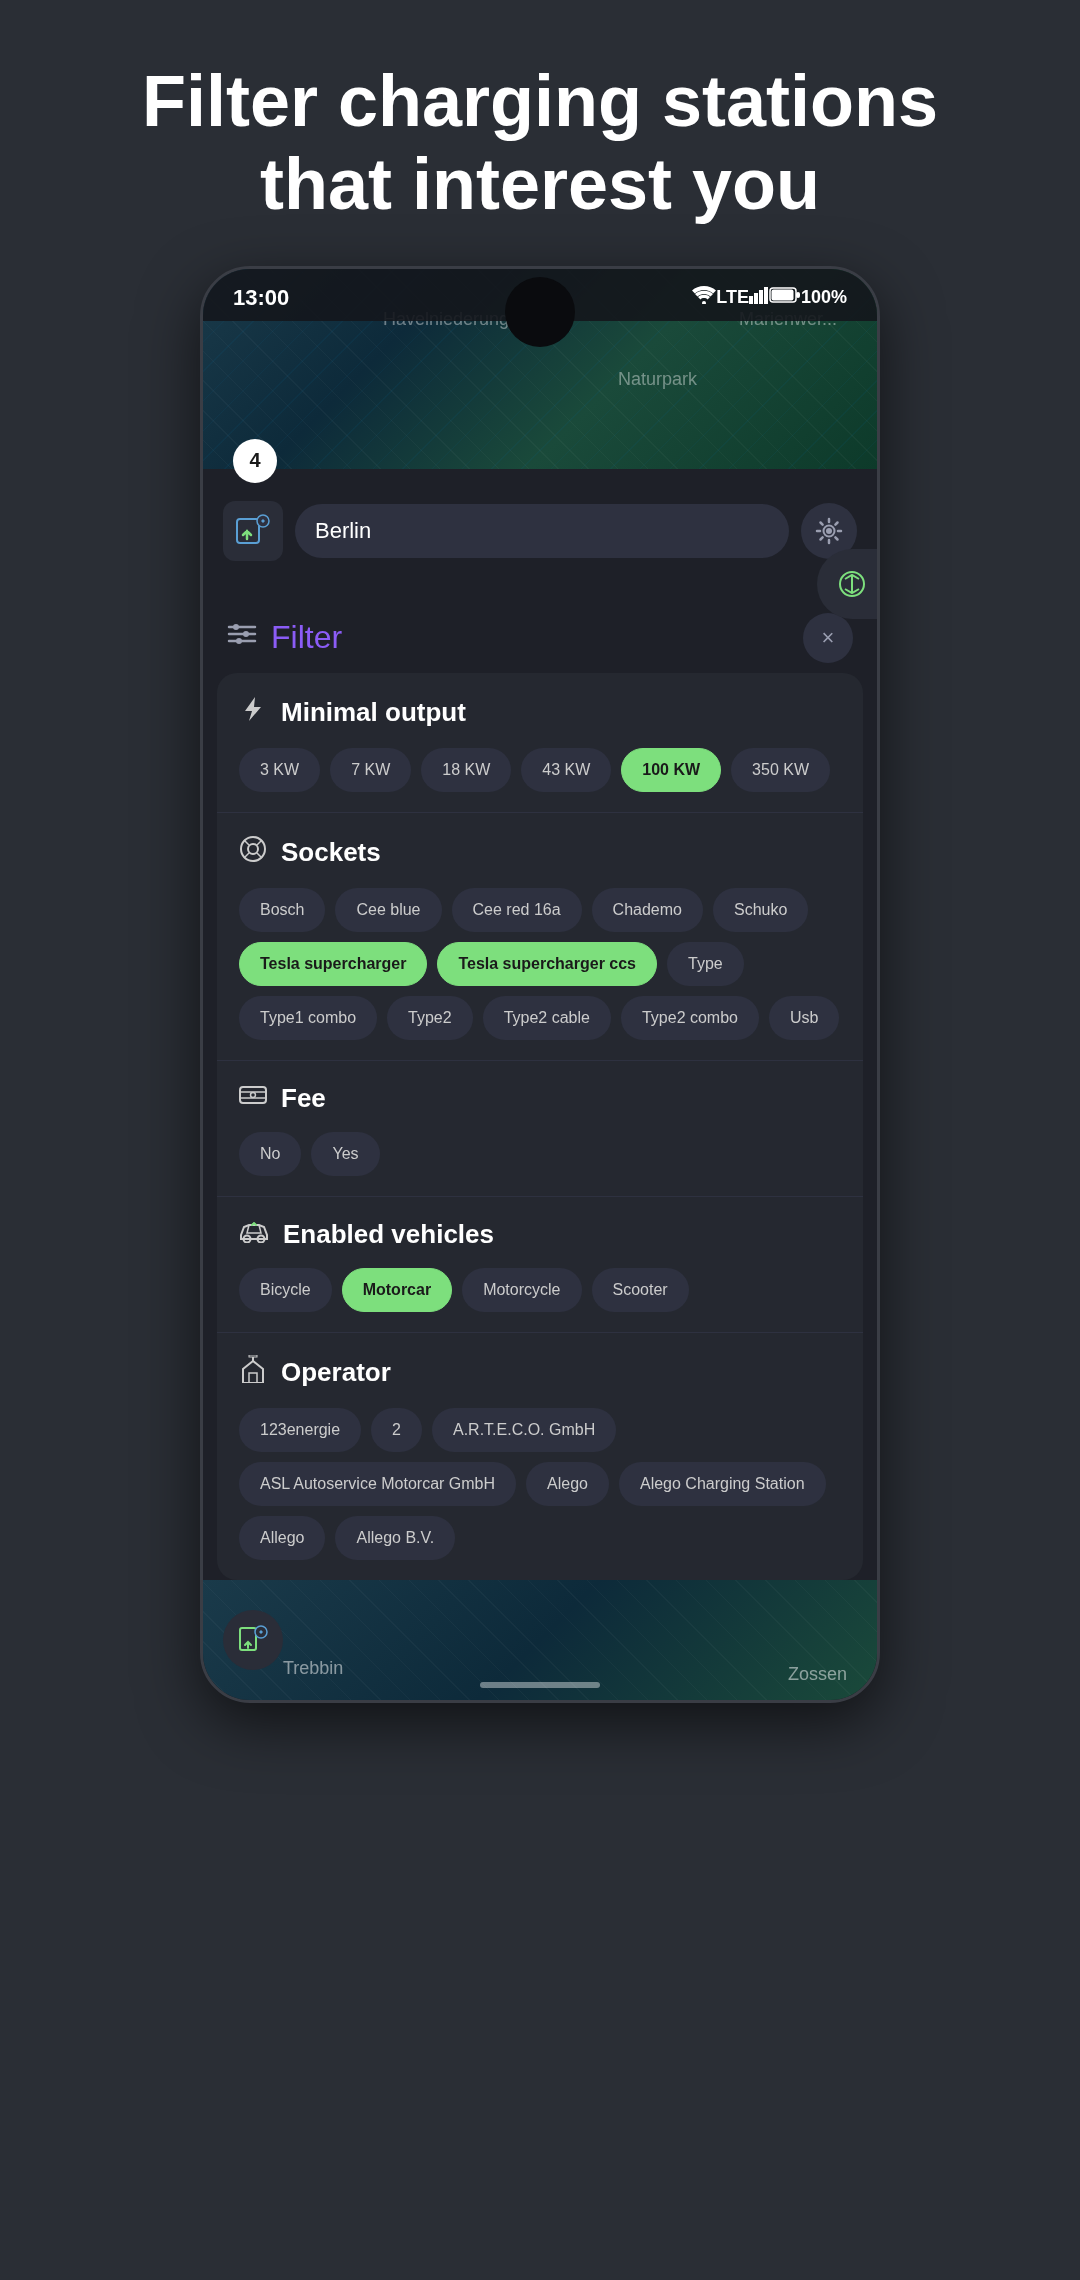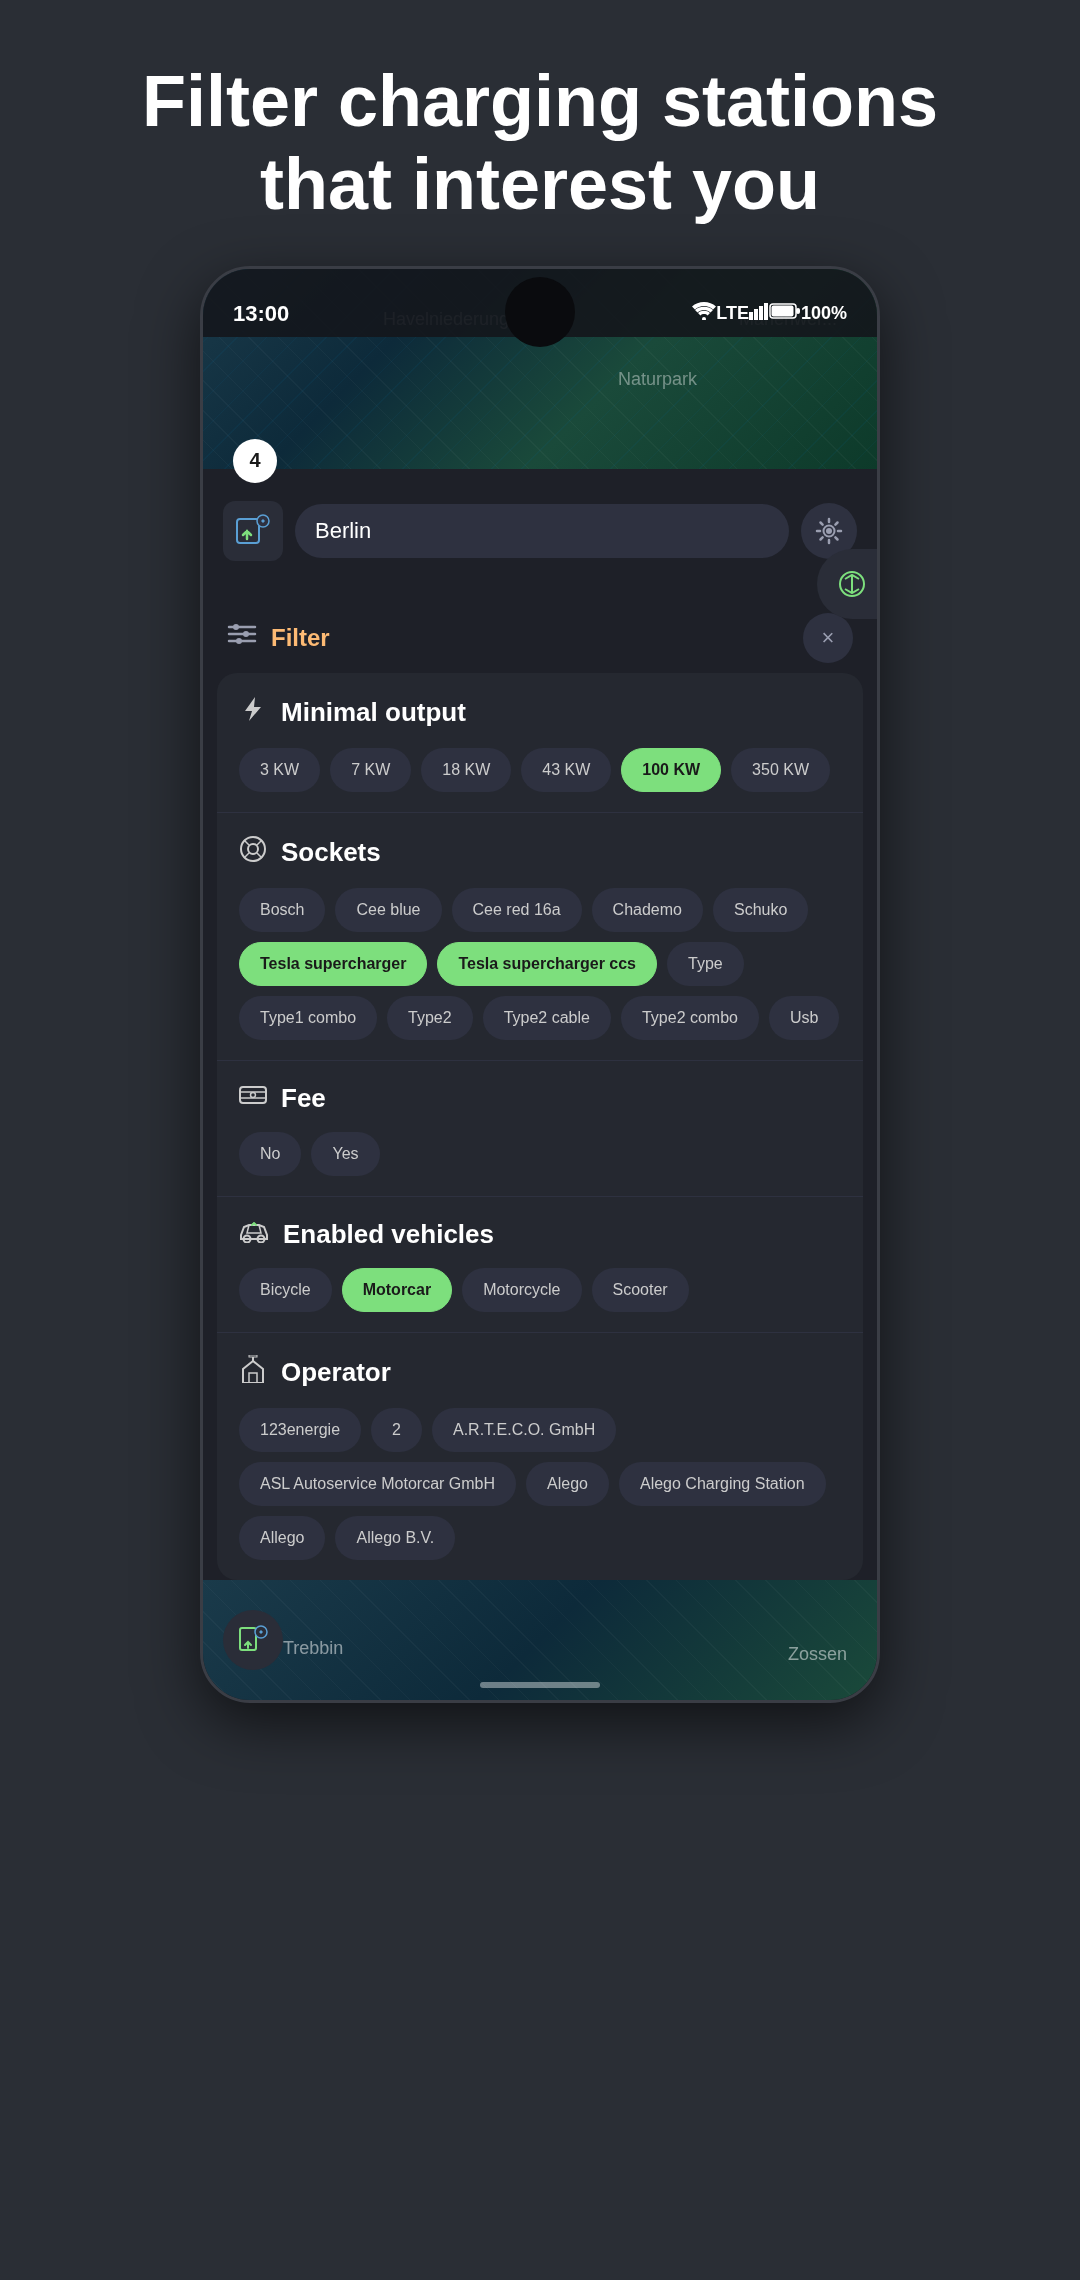--- a/index.html
+++ b/index.html
@@ -63,21 +63,21 @@
 
     .map-text-1 { top: 40px; left: 180px; }
     .map-text-2 { top: 40px; right: 40px; }
     .map-text-4 { top: 100px; right: 180px; }
 
     
     .status-bar {
       display: flex;
       justify-content: space-between;
       align-items: center;
-      padding: 32px 30px 10px 30px;
+      padding: 16px 30px 10px 30px;
       background: rgba(20,22,28,0.9);
       position: absolute;
       top: 0;
       left: 0;
       right: 0;
       z-index: 10;
     }
 
     .status-time {
       color: #ffffff;
@@ -203,23 +203,23 @@
       align-items: center;
       gap: 14px;
     }
 
     .filter-icon {
       color: #9a9eb0;
       font-size: 28px;
     }
 
     .filter-title {
-      color: #fdba74;
-      font-size: 24px;
-      font-weight: 700;
+      color: #8b5cf6;
+      font-size: 32px;
+      font-weight: 400;
     }
 
     .close-btn {
       width: 50px;
       height: 50px;
       background: #2e3140;
       border-radius: 50%;
       display: flex;
       align-items: center;
       justify-content: center;
@@ -287,21 +287,21 @@
       border-color: #7ddf7d;
     }
 
     
     .bottom-map {
       background: linear-gradient(135deg, #1a3a4a 0%, #0d2a3a 50%, #1a4a3a 100%);
       height: 120px;
       display: flex;
       align-items: flex-end;
       justify-content: space-between;
-      padding: 26px 30px;
+      padding: 6px 30px;
       position: relative;
       overflow: hidden;
     }
 
     .bottom-map::before {
       content: '';
       position: absolute;
       top: 0; left: 0; right: 0; bottom: 0;
       background:
         repeating-linear-gradient(45deg, transparent, transparent 20px, rgba(255,255,255,0.03) 20px, rgba(255,255,255,0.03) 21px);

